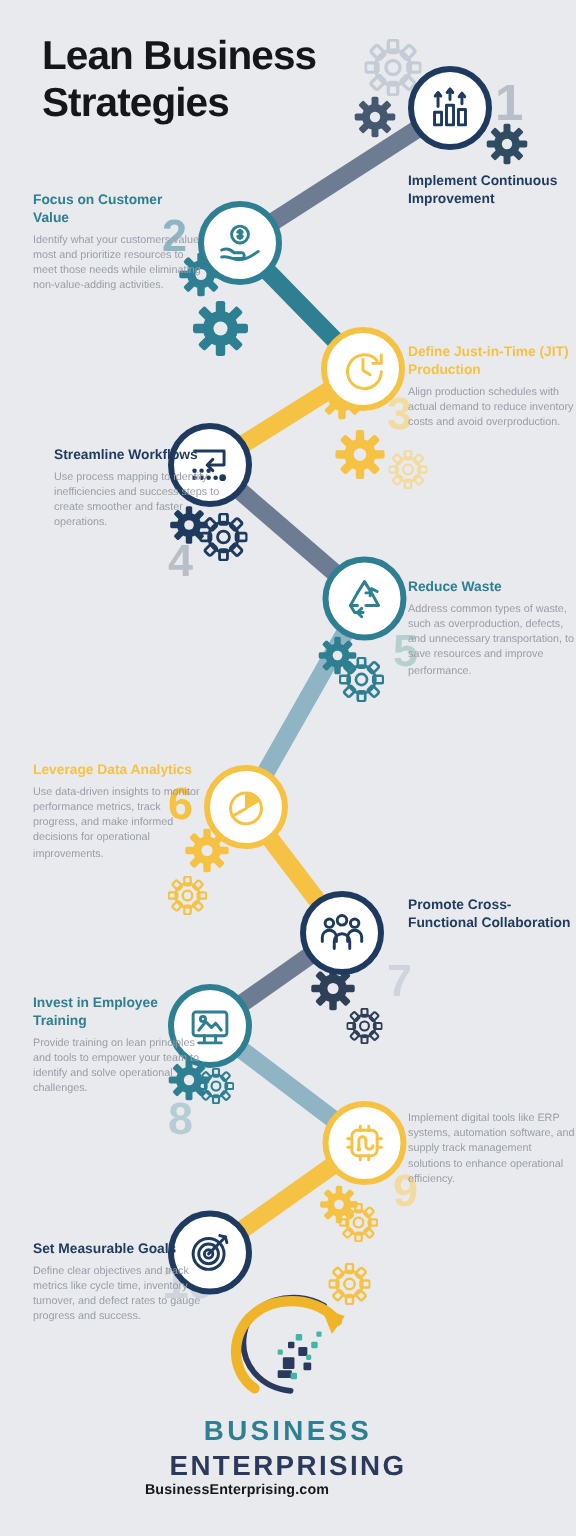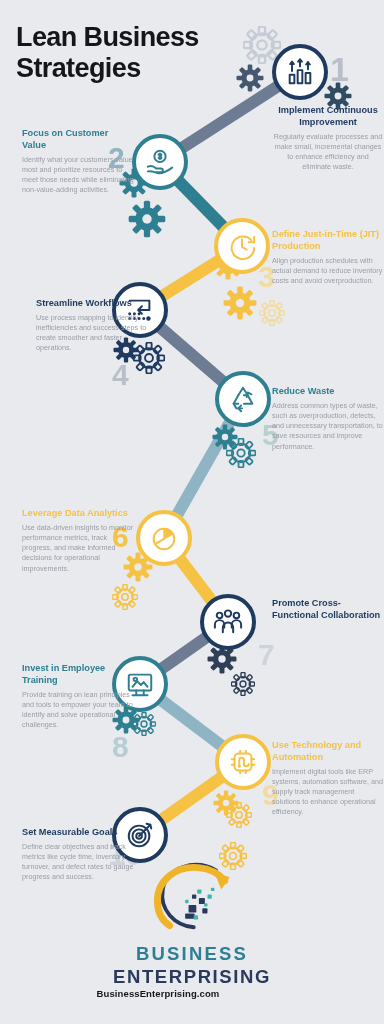--- a/index.html
+++ b/index.html
@@ -6,21 +6,21 @@
   html,body { background:#ffffff; }
   body {
     width:384px; height:1024px; position:relative; overflow:hidden;
     font-family:"Liberation Sans", sans-serif;
     background:#e8eaee;
   }
   #page { position:absolute; inset:0; background:#e8eaee; }
 
   
   .title {
-    position:absolute; left:16px; top:22px; width:250px;
+    position:absolute; left:28px; top:22px; width:250px;
     font-size:27px; line-height:1.14; font-weight:bold;
     color:#15161a; letter-spacing:-0.6px;
   }
 
   
   .bar { position:absolute; transform-origin:0 50%; border-radius:1px; }
 
   
   .node {
     position:absolute; width:56px; height:56px; border-radius:50%;
@@ -513,23 +513,22 @@
             <circle cx="15" cy="17" r="7" stroke="#1f3a5f" fill="none" stroke-width="2.1" stroke-linecap="round" stroke-linejoin="round"></circle>
             <circle cx="15" cy="17" r="3" stroke="#1f3a5f" fill="none" stroke-width="2.1" stroke-linecap="round" stroke-linejoin="round"></circle>
             <path d="M15 17 L27 5" stroke="#1f3a5f" fill="none" stroke-width="2.1" stroke-linecap="round" stroke-linejoin="round"></path>
             <path d="M23 4 l4 1 1 4" stroke="#1f3a5f" fill="none" stroke-width="2.1" stroke-linecap="round" stroke-linejoin="round"></path>
           </svg>
         </span>
       </div>
     </div>
 
   <div id="blocks">
-      <div class="block right" style="top: 105px; text-align: center;">
+      <div class="block right" style="top: 115px;">
         <div class="blk-title" style="color: rgb(31, 58, 95);">Implement Continuous Improvement</div>
-        <div class="blk-body">Regularly evaluate processes and make small, incremental changes to enhance efficiency and eliminate waste.</div>
       </div>
       <div class="block left" style="top: 128px;">
         <div class="blk-title" style="color: rgb(46, 127, 145);">Focus on Customer Value</div>
         <div class="blk-body">Identify what your customers value most and prioritize resources to meet those needs while eliminating non-value-adding activities.</div>
       </div>
       <div class="block right" style="top: 229px;">
         <div class="blk-title" style="color: rgb(245, 194, 68);">Define Just-in-Time (JIT) Production</div>
         <div class="blk-body">Align production schedules with actual demand to reduce inventory costs and avoid overproduction.</div>
       </div>
       <div class="block left" style="top: 298px; margin-left: 14px;">
@@ -545,21 +544,20 @@
         <div class="blk-body">Use data-driven insights to monitor performance metrics, track progress, and make informed decisions for operational improvements.</div>
       </div>
       <div class="block right" style="top: 598px;">
         <div class="blk-title" style="color: rgb(31, 58, 95);">Promote Cross-Functional Collaboration</div>
       </div>
       <div class="block left" style="top: 663px;">
         <div class="blk-title" style="color: rgb(46, 127, 145);">Invest in Employee Training</div>
         <div class="blk-body">Provide training on lean principles and tools to empower your team to identify and solve operational challenges.</div>
       </div>
       <div class="block right" style="top: 740px;">
-        <div class="blk-title" style="color: rgb(245, 194, 68);">Use Technology and Automation</div>
         <div class="blk-body">Implement digital tools like ERP systems, automation software, and supply track management solutions to enhance operational efficiency.</div>
       </div>
       <div class="block left" style="top: 827px;">
         <div class="blk-title" style="color: rgb(31, 58, 95);">Set Measurable Goals</div>
         <div class="blk-body">Define clear objectives and track metrics like cycle time, inventory turnover, and defect rates to gauge progress and success.</div>
       </div>
     </div>
 
   <div class="logo-wrap">
     <svg class="logo-mark" viewBox="0 0 120 100">

